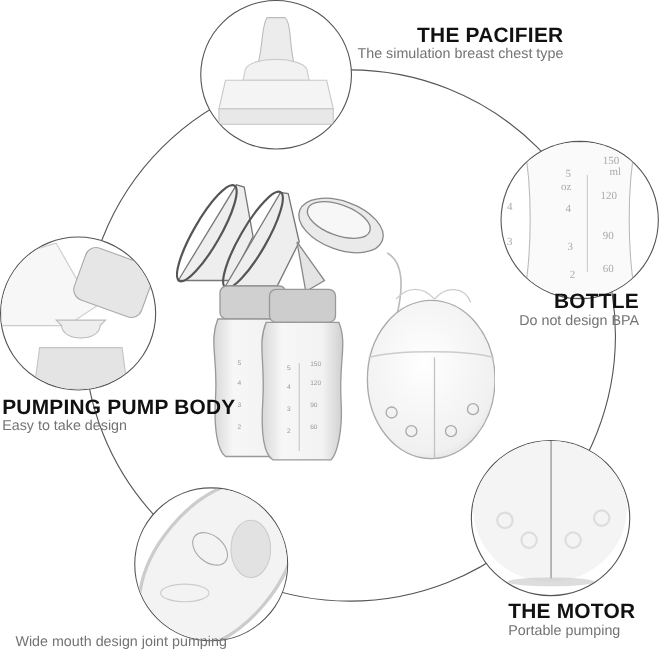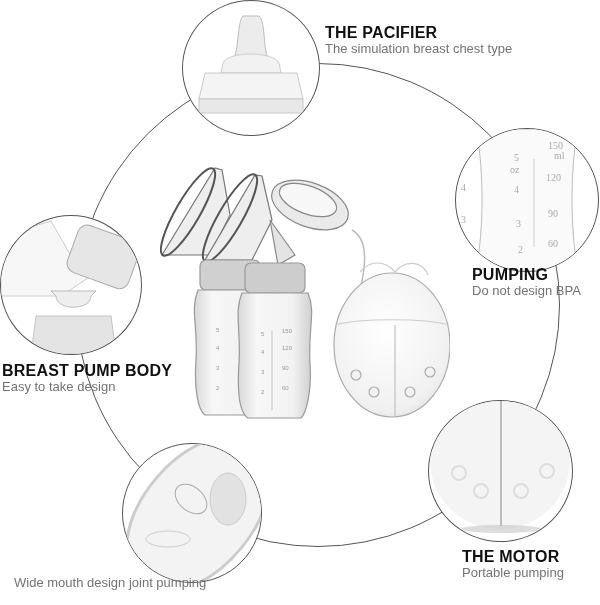--- a/index.html
+++ b/index.html
@@ -1,21 +1,21 @@
 <!DOCTYPE html>
 <html><head>
 <meta charset="utf-8">
 <style>
   html, body { margin:0; padding:0; background:#ffffff; }
   body { width:600px; height:605px; position:relative; overflow:hidden; font-family:"Liberation Sans", sans-serif; }
   .ring { position:absolute; border:1.3px solid #555; border-radius:50%; box-sizing:border-box; }
   .detail { position:absolute; border:1.3px solid #555; border-radius:50%; background:#fff; overflow:hidden; box-sizing:border-box; }
   .detail svg, .center svg { display:block; }
   .label { position:absolute; }
-  .label .t { font-weight:bold; font-size:16px; color:#111; letter-spacing:0.2px; line-height:17px; }
+  .label .t { font-weight:bold; font-size:19px; color:#111; letter-spacing:0.2px; line-height:17px;text-align:right; }
   .label .s { font-size:13px; color:#737373; line-height:16px; }
   .center { position:absolute; left:160px; top:160px; width:290px; height:270px; }
 </style>
 </head>
 <body>
 
 <div class="ring" style="left:76px;top:63px;width:484px;height:484px;"></div>
 
 <div class="center">
   <svg width="290" height="270" viewBox="0 0 290 270">
@@ -113,34 +113,34 @@
         <text x="58" y="64">4</text>
       <text x="60" y="98">3</text>
         <text x="62" y="124">2</text>
         <text x="5" y="62">4</text>
         <text x="5" y="94">3</text>
     </g>
     <line x1="78" y1="30" x2="78" y2="118" stroke="#ccc"></line>
   </svg>
 </div>
 <div class="label" style="left:472px;top:266px;">
-  <div class="t">PUMPING</div>
+  <div class="t">BOTTLE</div>
   <div class="s">Do not design BPA</div>
 </div>
 
 <div class="detail" style="left:0px;top:215px;width:142px;height:140px;">
   <svg width="140" height="138" viewBox="0 0 140 138">
     <path d="M0 20 L50 5 L70 40 L90 60 L60 80 L0 80 Z" fill="#f7f7f7" stroke="#ccc"></path>
     <rect x="70" y="15" width="65" height="50" rx="10" transform="rotate(20 100 40)" fill="#e6e6e6" stroke="#aaa"></rect>
     <path d="M55 80 C55 95,90 95,90 80 L95 75 L50 75 Z" fill="#eeeeee" stroke="#bbb"></path>
     <path d="M35 100 L110 100 L115 138 L30 138 Z" fill="#e4e4e4" stroke="#c4c4c4"></path>
   </svg>
 </div>
 <div class="label" style="left:2px;top:362px;">
-  <div class="t">BREAST PUMP BODY</div>
+  <div class="t">PUMPING PUMP BODY</div>
   <div class="s">Easy to take design</div>
 </div>
 
 <div class="detail" style="left:122px;top:443px;width:140px;height:140px;">
   <svg width="138" height="138" viewBox="0 0 138 138">
     <ellipse cx="75" cy="70" rx="55" ry="90" transform="rotate(40 75 70)" fill="#f3f3f3" stroke="#ccc" stroke-width="3"></ellipse>
     <ellipse cx="68" cy="55" rx="18" ry="12" transform="rotate(40 68 55)" fill="none" stroke="#aaa"></ellipse>
     <ellipse cx="45" cy="95" rx="22" ry="8" fill="none" stroke="#ccc"></ellipse>
     <ellipse cx="105" cy="55" rx="18" ry="26" fill="#e2e2e2" stroke="#ccc"></ellipse>
   </svg>

